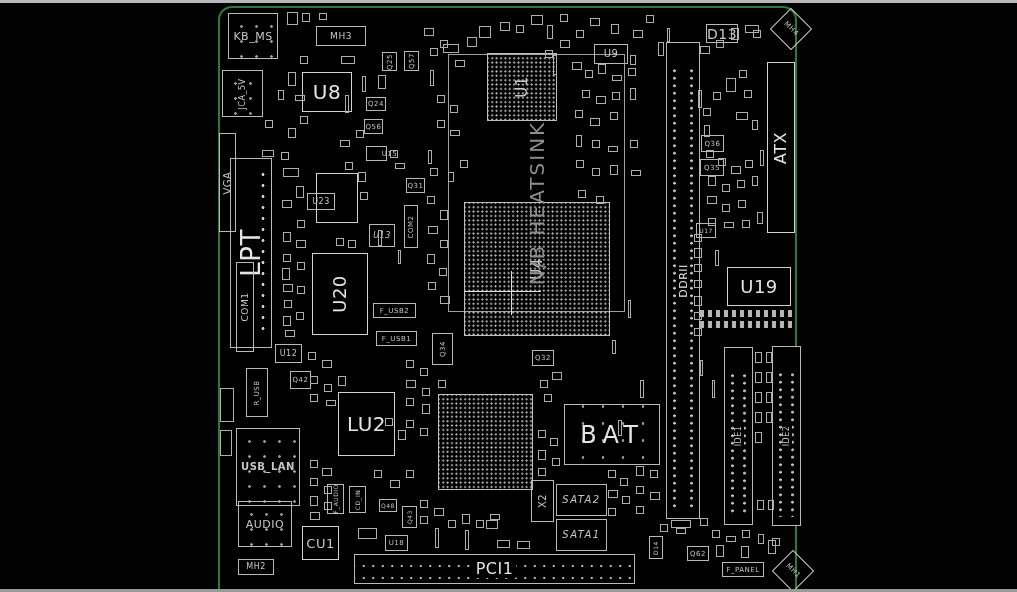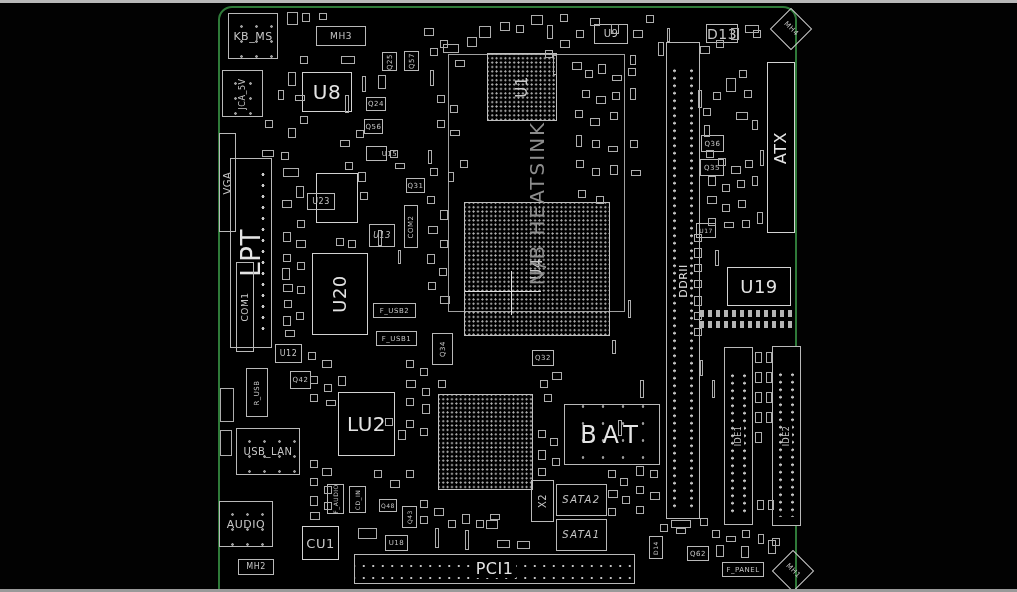--- a/index.html
+++ b/index.html
@@ -110,21 +110,21 @@
         <div class="lptcol"></div>
         <span class="lbl v" style="font-size: 26px;">LPT</span>
       </div>
       <div class="cmp box" style="left: 236px; top: 262px; width: 18px; height: 90px;">
         <span class="lbl v" style="font-size: 9px;">COM1</span>
       </div>
       <div class="cmp outline" style="left: 448px; top: 54px; width: 177px; height: 258px;"></div>
       <div class="cmp bga" style="left: 487px; top: 53px; width: 70px; height: 68px;">
         <span class="lbl v" style="font-size: 15px;">U1</span>
       </div>
-      <div class="cmp box" style="left: 594px; top: 24px; width: 34px; height: 20px;">
+      <div class="cmp box" style="left: 594px; top: 44px; width: 34px; height: 20px;">
         <span class="lbl h" style="font-size: 10px;">U9</span>
       </div>
       <div class="cmp bga" style="left: 464px; top: 202px; width: 146px; height: 134px;">
         <span class="lbl v" style="font-size: 15px;">U4</span>
       </div>
       <div class="cmp wm" style="left: 512px; top: 95px; width: 50px; height: 215px;">
         <span class="lbl v" style="font-size: 20px;">N/B HEATSINK</span>
       </div>
       <div class="cmp connv bright lblbg" style="left: 666px; top: 42px; width: 34px; height: 477px;">
         <div class="dotcol" style="left: 4px;"></div>
@@ -171,24 +171,24 @@
       </div>
       <div class="cmp box" style="left: 531px; top: 480px; width: 23px; height: 42px;">
         <span class="lbl v" style="font-size: 10px;">X2</span>
       </div>
       <div class="cmp box hand" style="left: 556px; top: 484px; width: 51px; height: 32px;">
         <span class="lbl h" style="font-size: 10px;">SATA2</span>
       </div>
       <div class="cmp box hand" style="left: 556px; top: 519px; width: 51px; height: 32px;">
         <span class="lbl h" style="font-size: 10px;">SATA1</span>
       </div>
-      <div class="cmp dotbox" style="left: 236px; top: 428px; width: 64px; height: 47px;">
+      <div class="cmp dotbox" style="left: 236px; top: 428px; width: 64px; height: 78px; font-weight: bold;">
         <span class="lbl h" style="font-size: 10px;">USB_LAN</span>
       </div>
-      <div class="cmp dotbox" style="left: 219px; top: 501px; width: 54px; height: 46px;">
+      <div class="cmp dotbox" style="left: 238px; top: 501px; width: 54px; height: 46px;">
         <span class="lbl h" style="font-size: 11px;">AUDIO</span>
       </div>
       <div class="cmp box" style="left: 238px; top: 559px; width: 36px; height: 16px;">
         <span class="lbl h" style="font-size: 8px;">MH2</span>
       </div>
       <div class="cmp chip" style="left: 302px; top: 526px; width: 37px; height: 34px;">
         <span class="lbl h" style="font-size: 13px;">CU1</span>
       </div>
       <div class="cmp box" style="left: 327px; top: 484px; width: 17px; height: 30px;">
         <span class="lbl v" style="font-size: 6px;">F_AUDIO</span>

